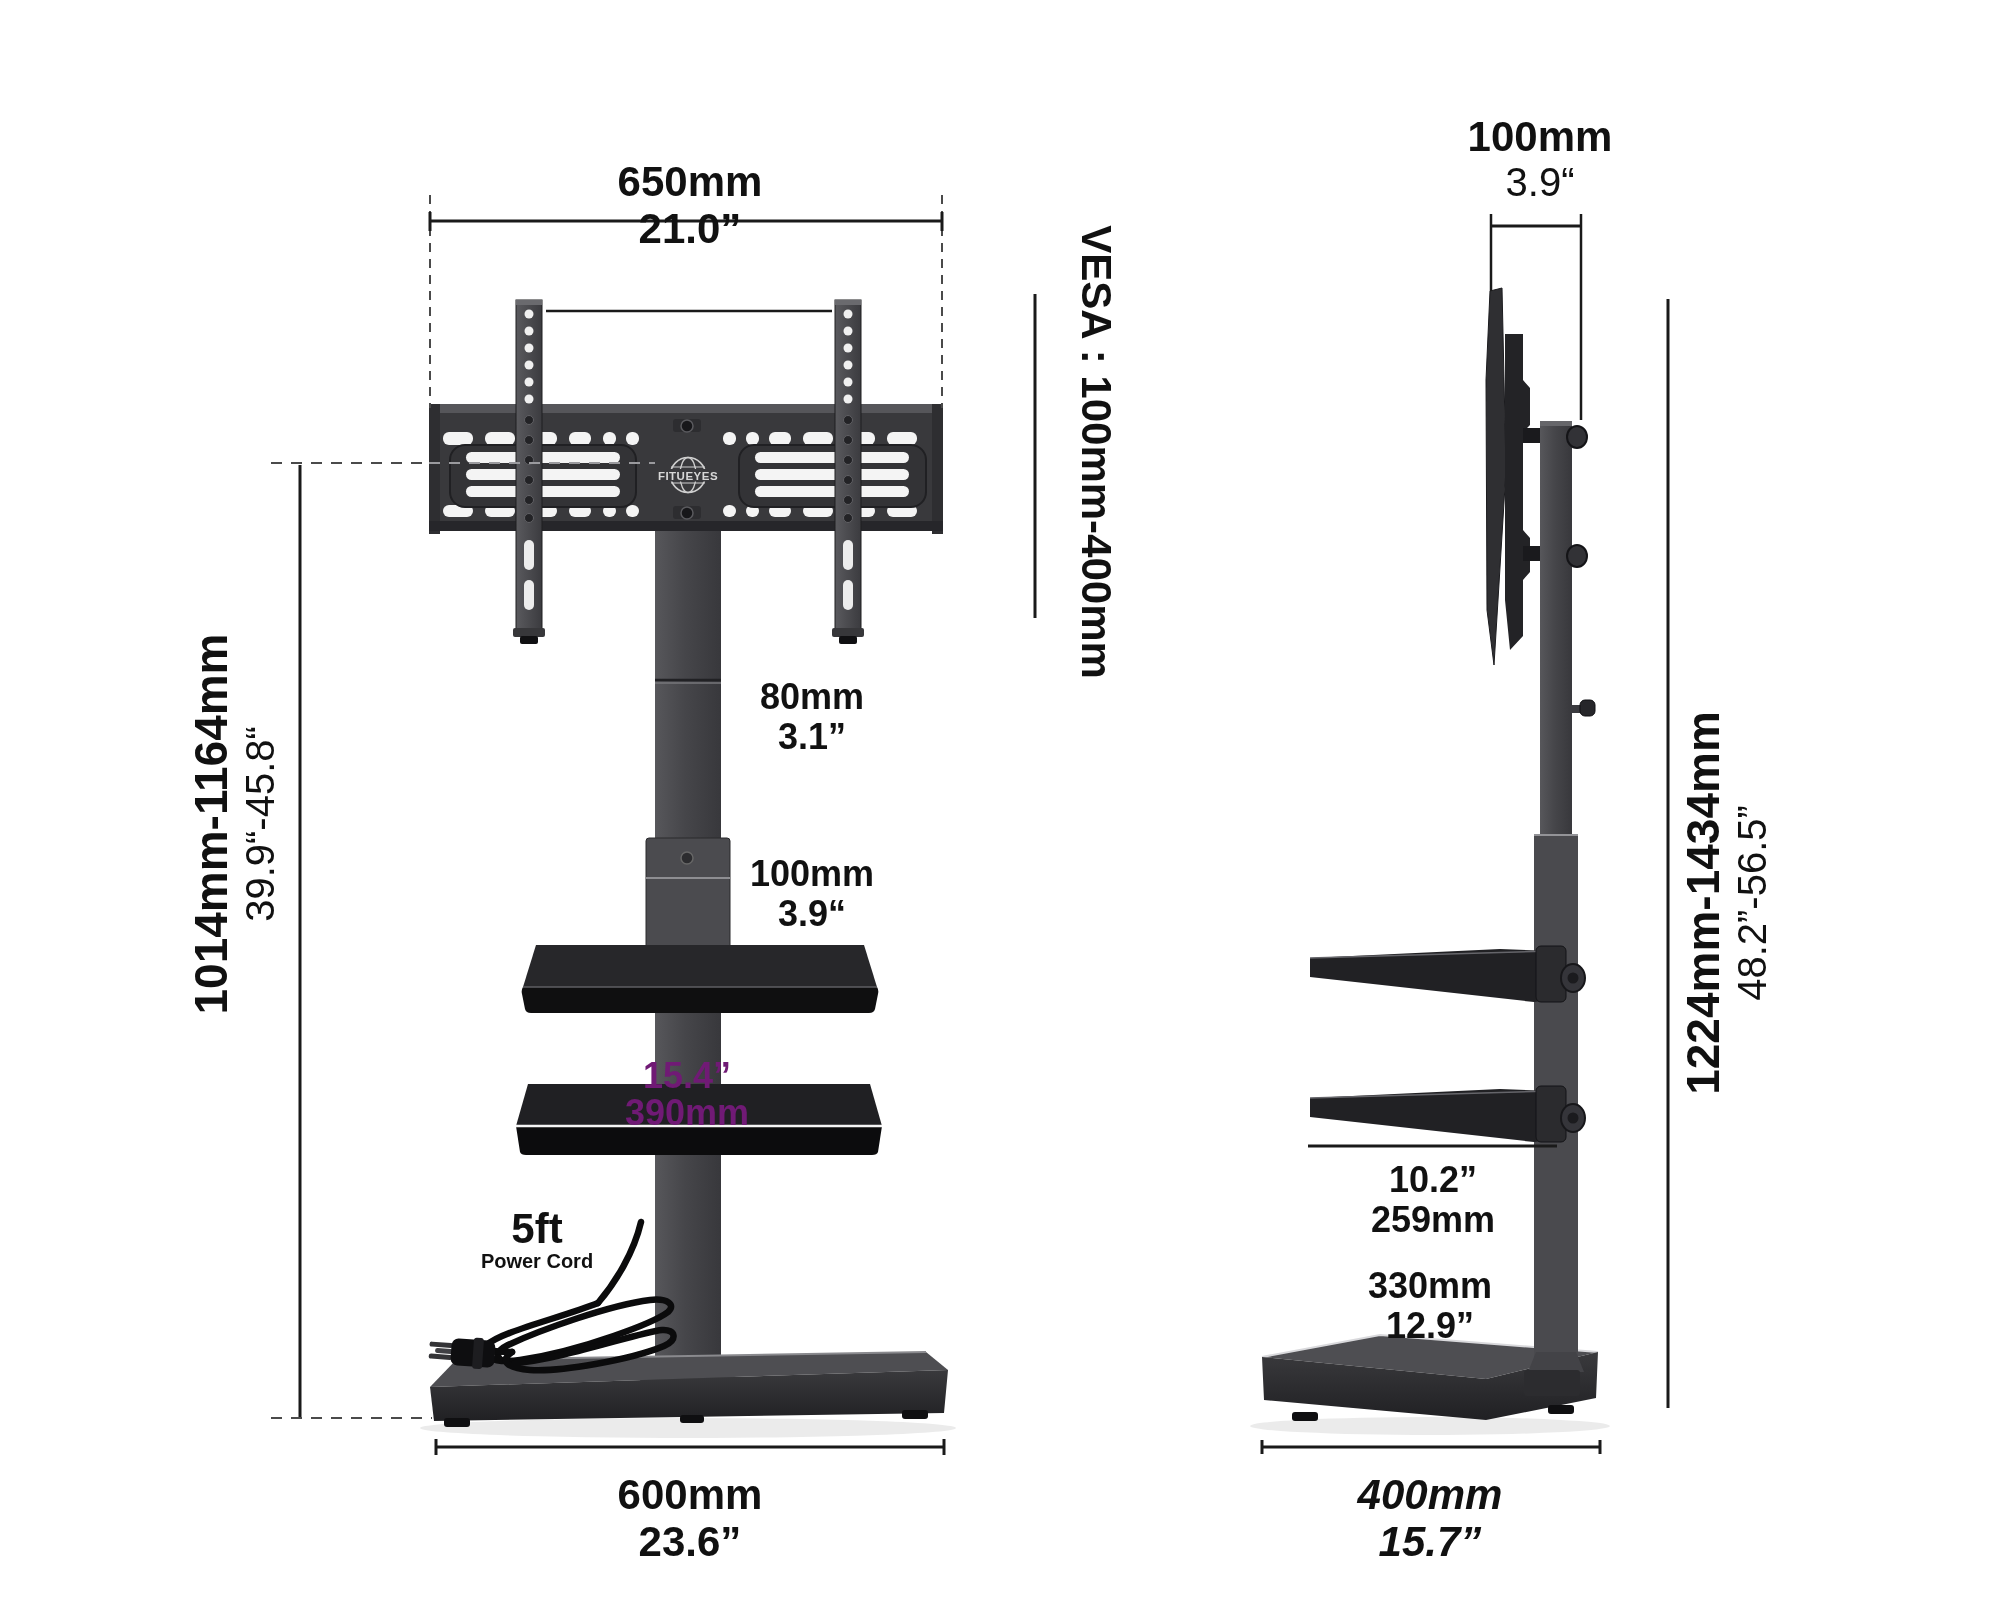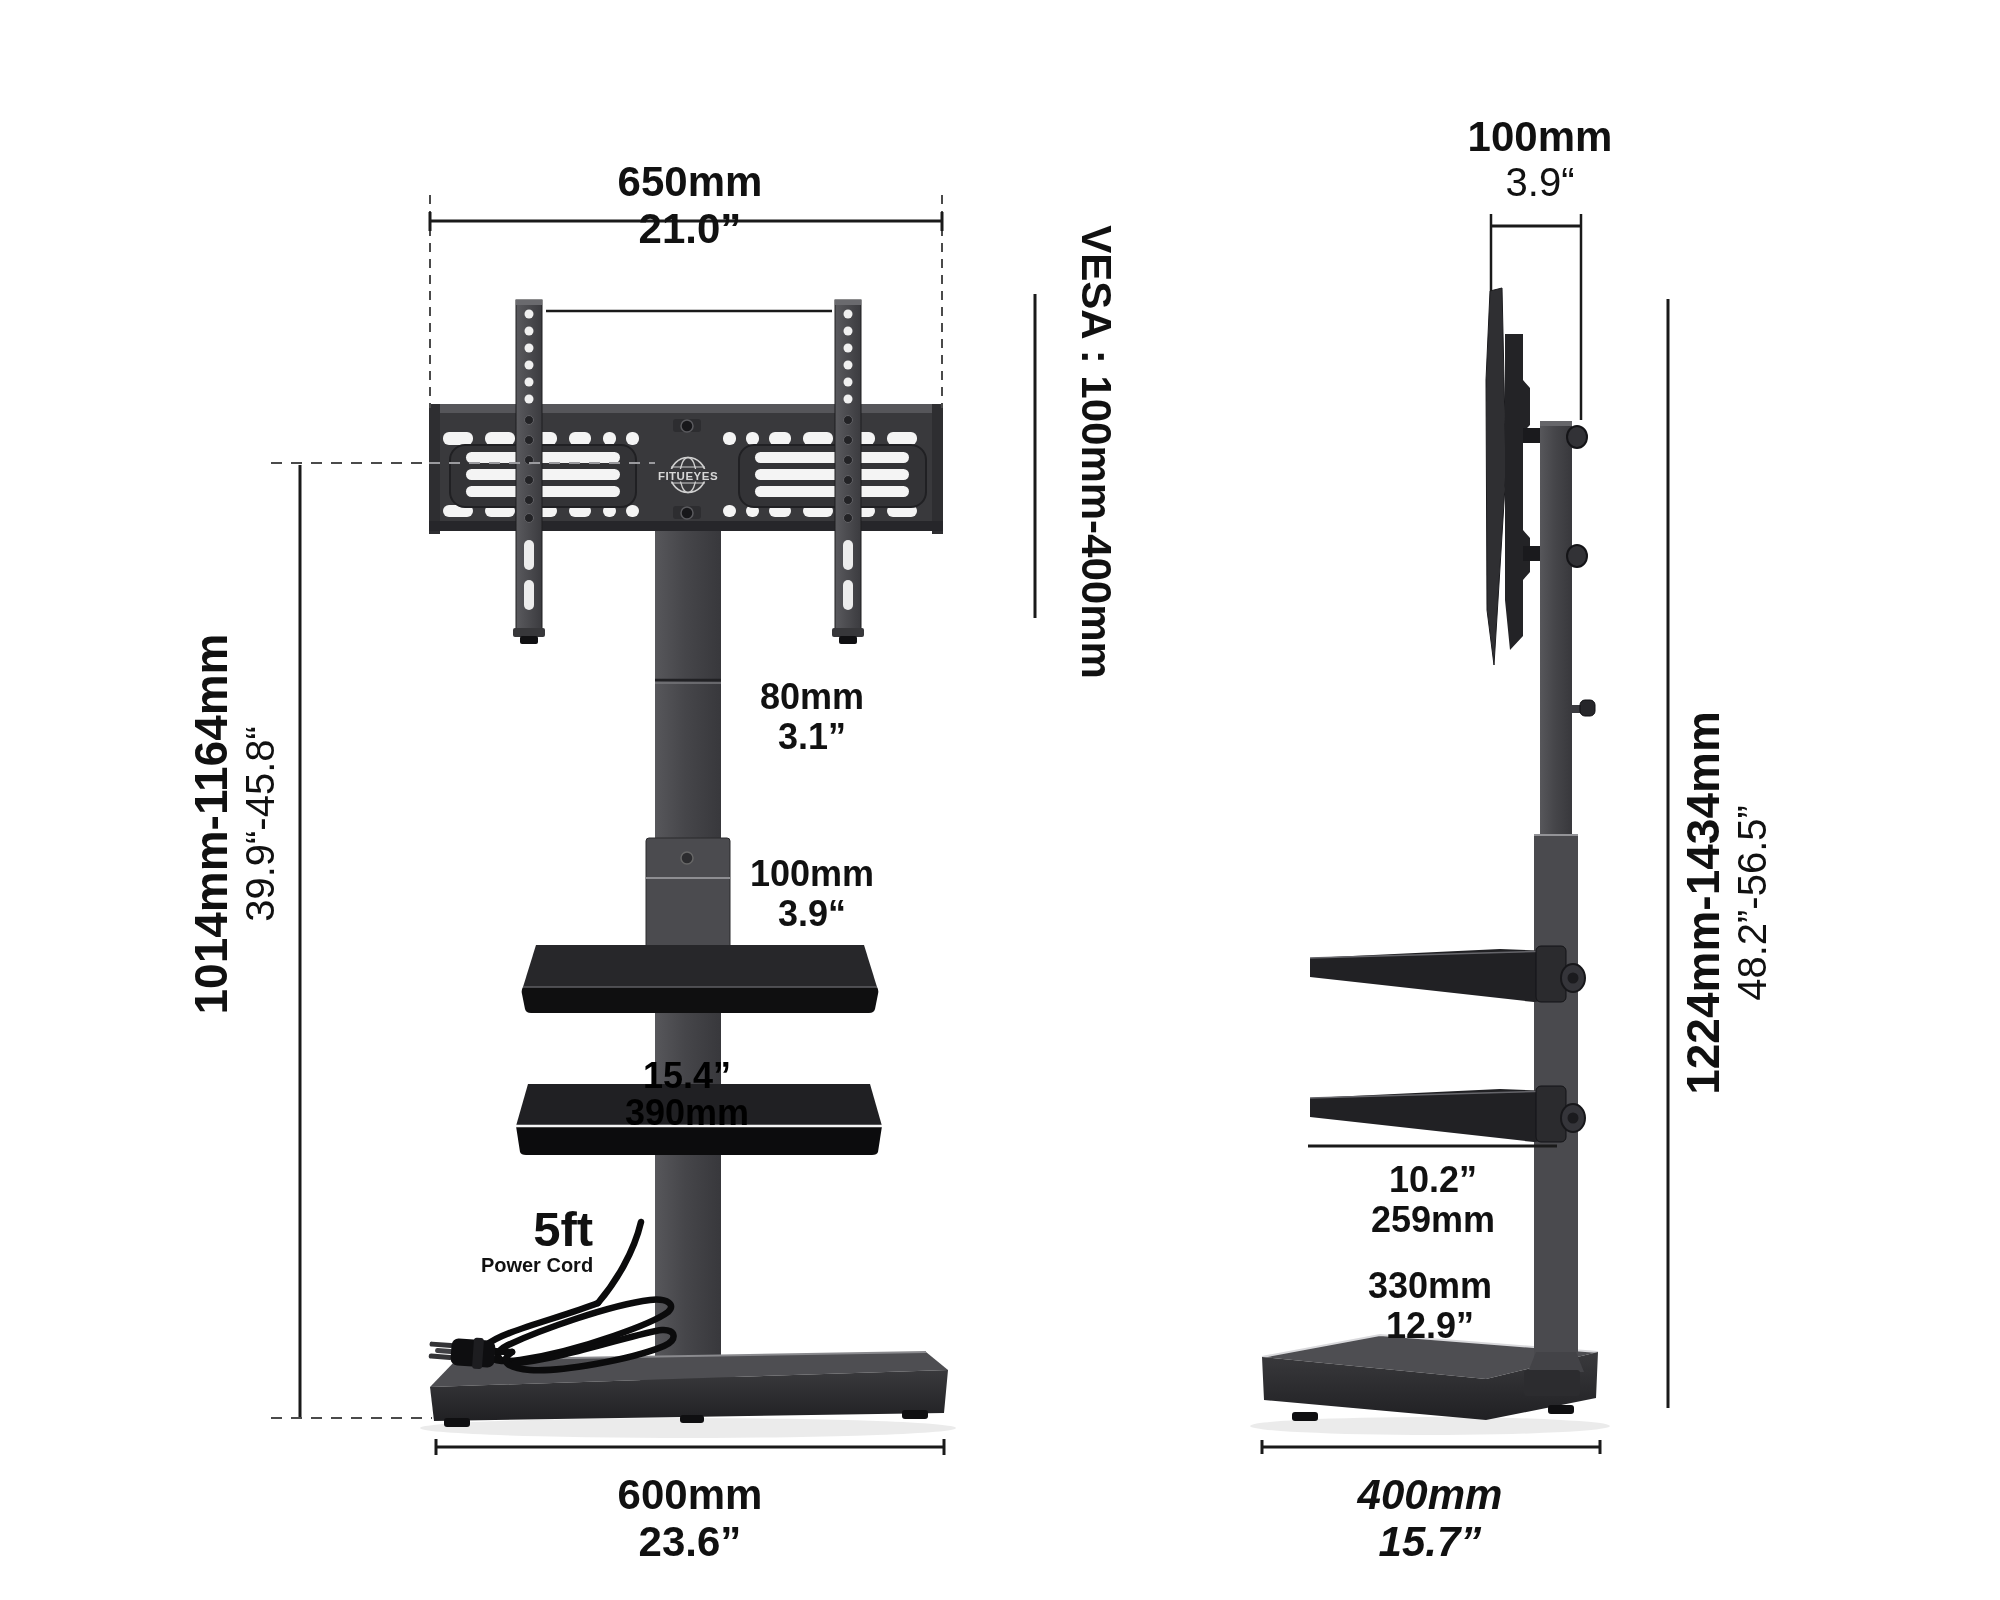--- a/index.html
+++ b/index.html
@@ -6,22 +6,22 @@
   #stage{position:relative;width:2000px;height:1600px;background:#ffffff;overflow:hidden;
          font-family:"Liberation Sans",sans-serif;color:#111;}
   #stage svg{position:absolute;left:0;top:0;}
   .lbl{position:absolute;text-align:center;white-space:nowrap;color:#111;
        transform:translate(-50%,-50%);line-height:1.12;}
   .rot90{transform:translate(-50%,-50%) rotate(90deg);}
   .rotm90{transform:translate(-50%,-50%) rotate(-90deg);}
   .s42b{font-size:42px;font-weight:bold;}
   .s40b{font-size:36px;font-weight:bold;}
   .s40{font-size:40px;font-weight:normal;}
-  .white{color:#000000;}
-  .cord1{font-size:49px;font-weight:bold;line-height:1.0;text-align:right;}
+  .white{color:#701a75;}
+  .cord1{font-size:42px;font-weight:bold;line-height:1.0;}
   .cord2{font-size:20px;font-weight:bold;line-height:1.1;}
   .shelftxt{font-size:36px;font-weight:bold;line-height:1.03;}
   .vsub{font-size:40px;font-weight:normal;}
   .vmain{font-size:46px;font-weight:bold;}
 </style>
 </head>
 <body>
 
 <div id="stage">
 

